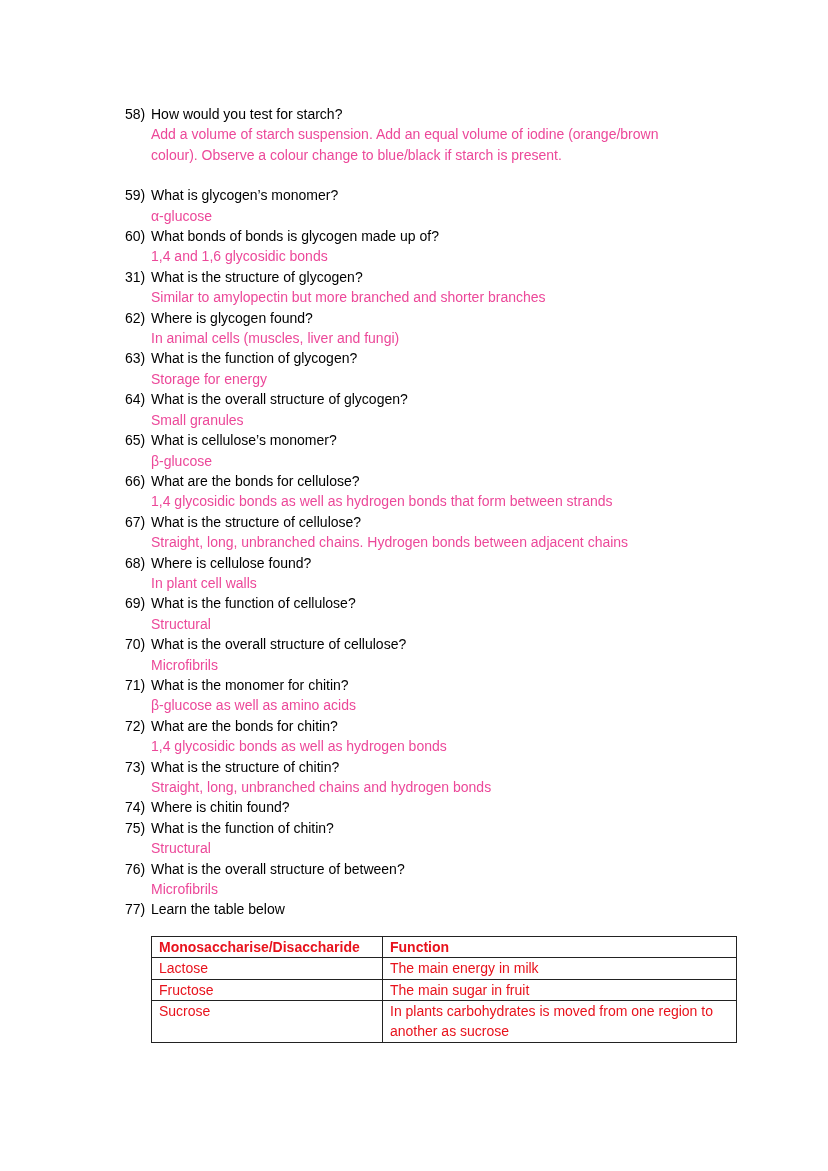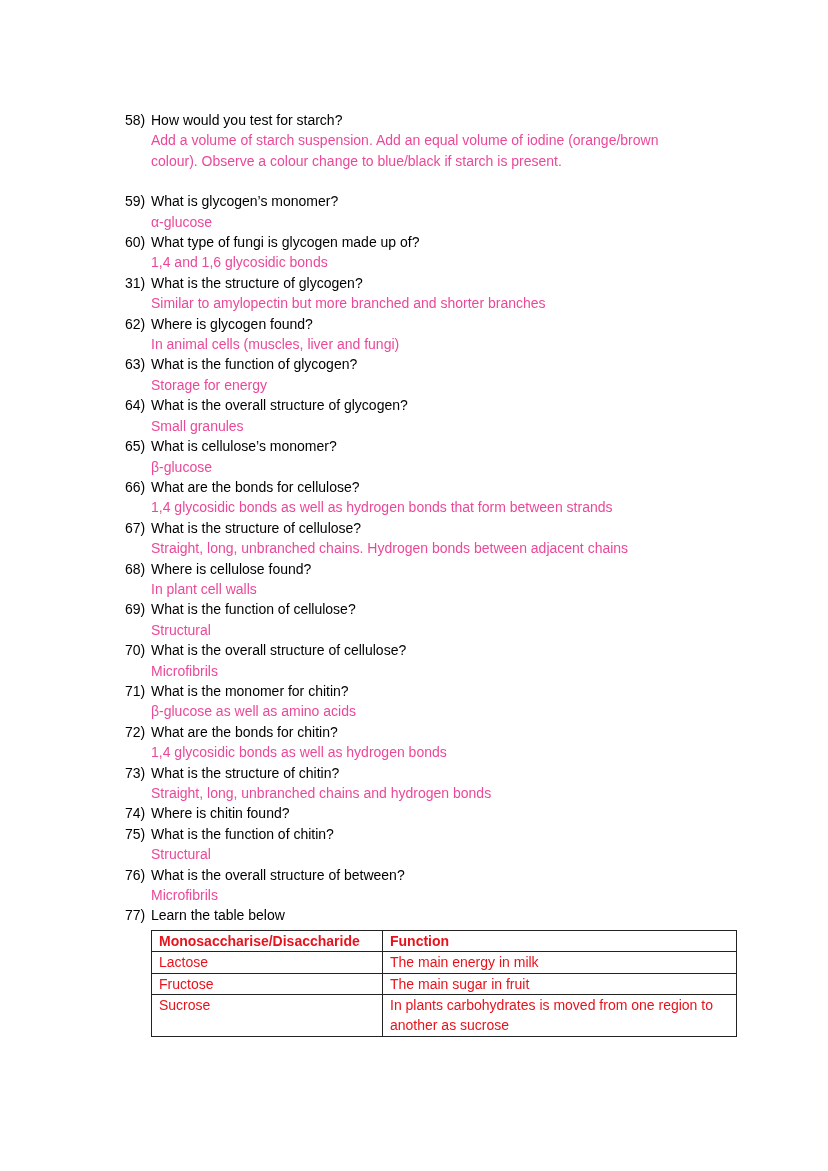--- a/index.html
+++ b/index.html
@@ -1,25 +1,25 @@
 <!DOCTYPE html>
 <html><head>
 <meta charset="utf-8">
 <style>
   html, body { margin: 0; padding: 0; background: #ffffff; }
   body { width: 828px; height: 1171px; position: relative; overflow: hidden;
          font-family: "Liberation Sans", "DejaVu Sans", sans-serif; font-size: 14px; color: #000; }
-  .page { position: absolute; left: 125px; top: 110px; width: 640px; }
+  .page { position: absolute; left: 125px; top: 104px; width: 640px; }
   .qa { margin: 0; }
   .q { display: flex; line-height: 20.4px; }
   .num { width: 26px; flex: none; }
   .qt { }
   .a { color: #ec4899; margin-left: 26px; line-height: 20.4px; }
   .gap { height: 20px; }
-  table { border-collapse: collapse; margin-left: 26px; margin-top: 4px; width: 586px; }
+  table { border-collapse: collapse; margin-left: 26px; margin-top: 16px; width: 586px; }
   td { border: 1.3px solid #222; color: #e8121c; padding: 0 7px; line-height: 20.4px; vertical-align: top; font-size: 14px; }
   td.c1 { width: 216px; }
   .th { font-weight: bold; }
 </style>
 </head>
 <body>
 
 <div class="page">
   <div id="qa-list">
       <div class="qa">
@@ -34,21 +34,21 @@
       <div class="qa">
         <div class="q">
           <span class="num">59)</span>
           <span class="qt">What is glycogen’s monomer?</span>
         </div>
         <div class="a">α-glucose</div>
       </div>
       <div class="qa">
         <div class="q">
           <span class="num">60)</span>
-          <span class="qt">What type of fungi is glycogen made up of?</span>
+          <span class="qt">What bonds of bonds is glycogen made up of?</span>
         </div>
         <div class="a">1,4 and 1,6 glycosidic bonds</div>
       </div>
       <div class="qa">
         <div class="q">
           <span class="num">31)</span>
           <span class="qt">What is the structure of glycogen?</span>
         </div>
         <div class="a">Similar to amylopectin but more branched and shorter branches</div>
       </div>

